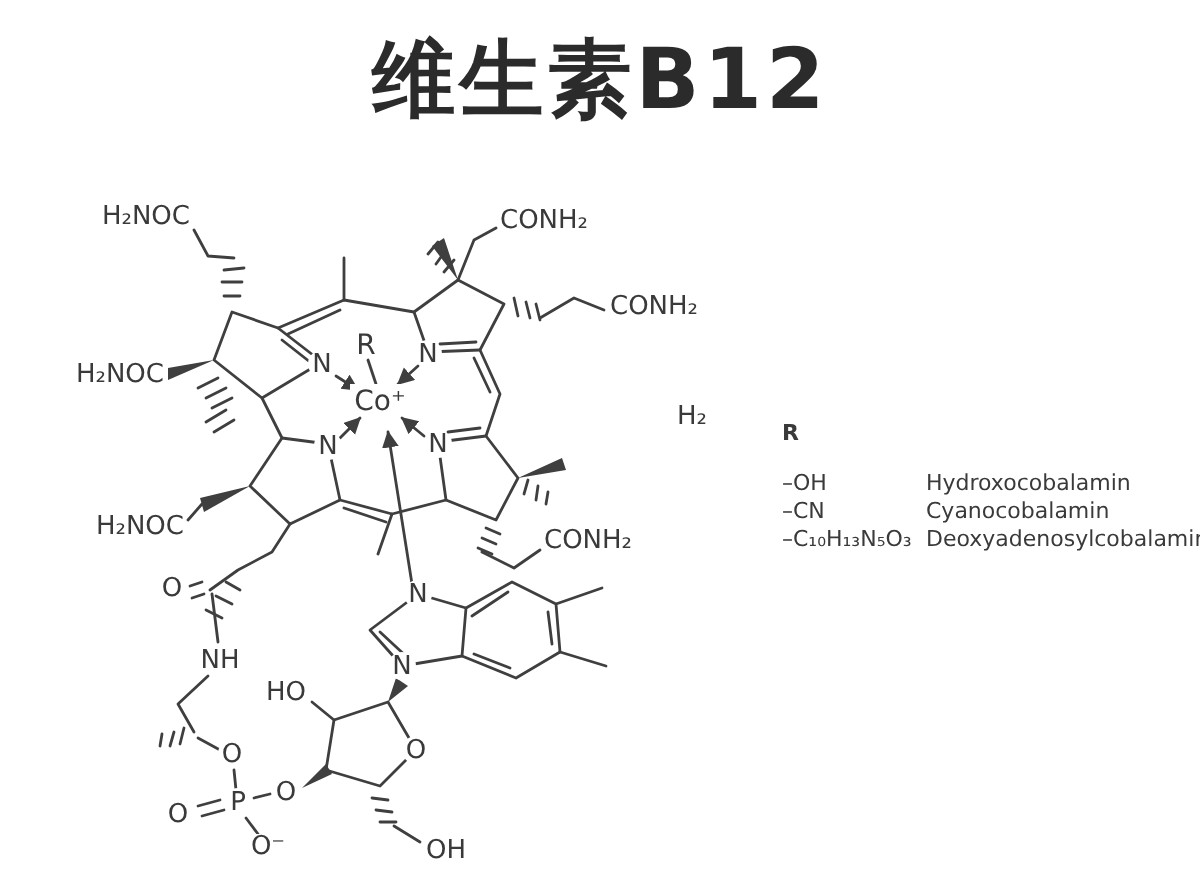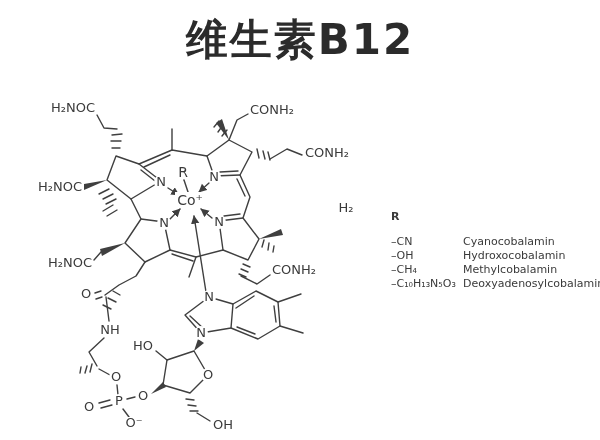--- a/index.html
+++ b/index.html
@@ -147,30 +147,26 @@
       <text class="atom" x="209" y="301" text-anchor="middle">N</text>
       <text class="atom" x="201" y="337" text-anchor="middle">N</text>
     </g>
   </svg>
 
   <div class="legend">
     <div class="lg-grid lg-header">
       <span>R</span>
     </div>
     <div class="lg-grid">
-      <span>–CN</span>
-      <span>Cyanocobalamin</span>
-    </div>
-    <div class="lg-grid">
       <span>–OH</span>
       <span>Hydroxocobalamin</span>
     </div>
     <div class="lg-grid">
-      <span>–CH₄</span>
-      <span>Methylcobalamin</span>
+      <span>–CN</span>
+      <span>Cyanocobalamin</span>
     </div>
     <div class="lg-grid">
       <span>–C₁₀H₁₃N₅O₃</span>
       <span>Deoxyadenosylcobalamin</span>
     </div>
   </div>
 
 </div>
 
 </body></html>

